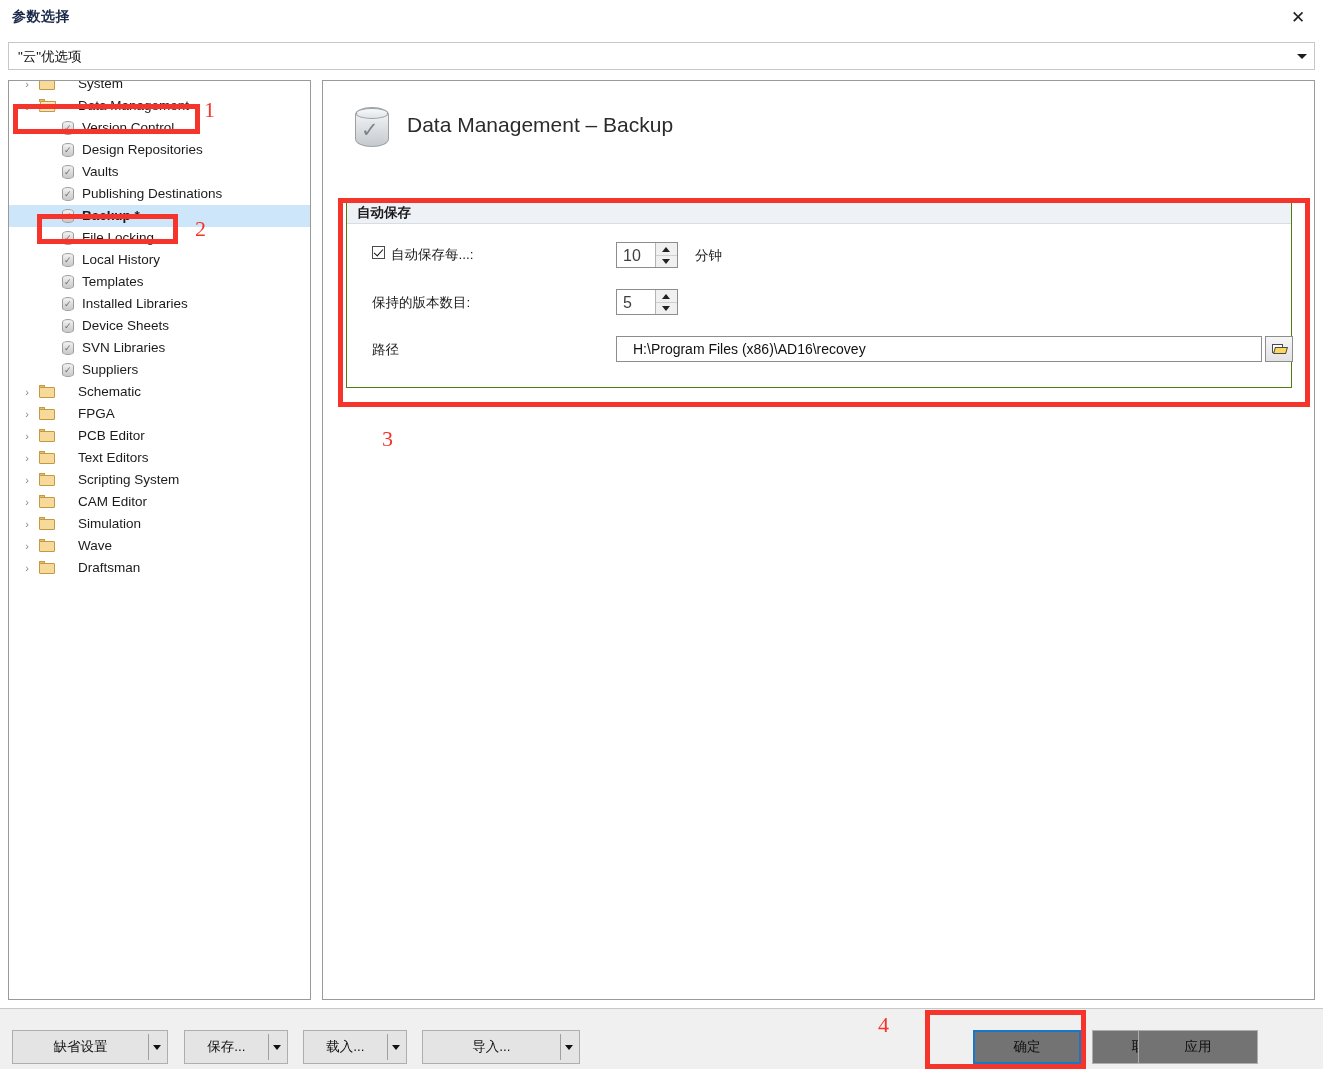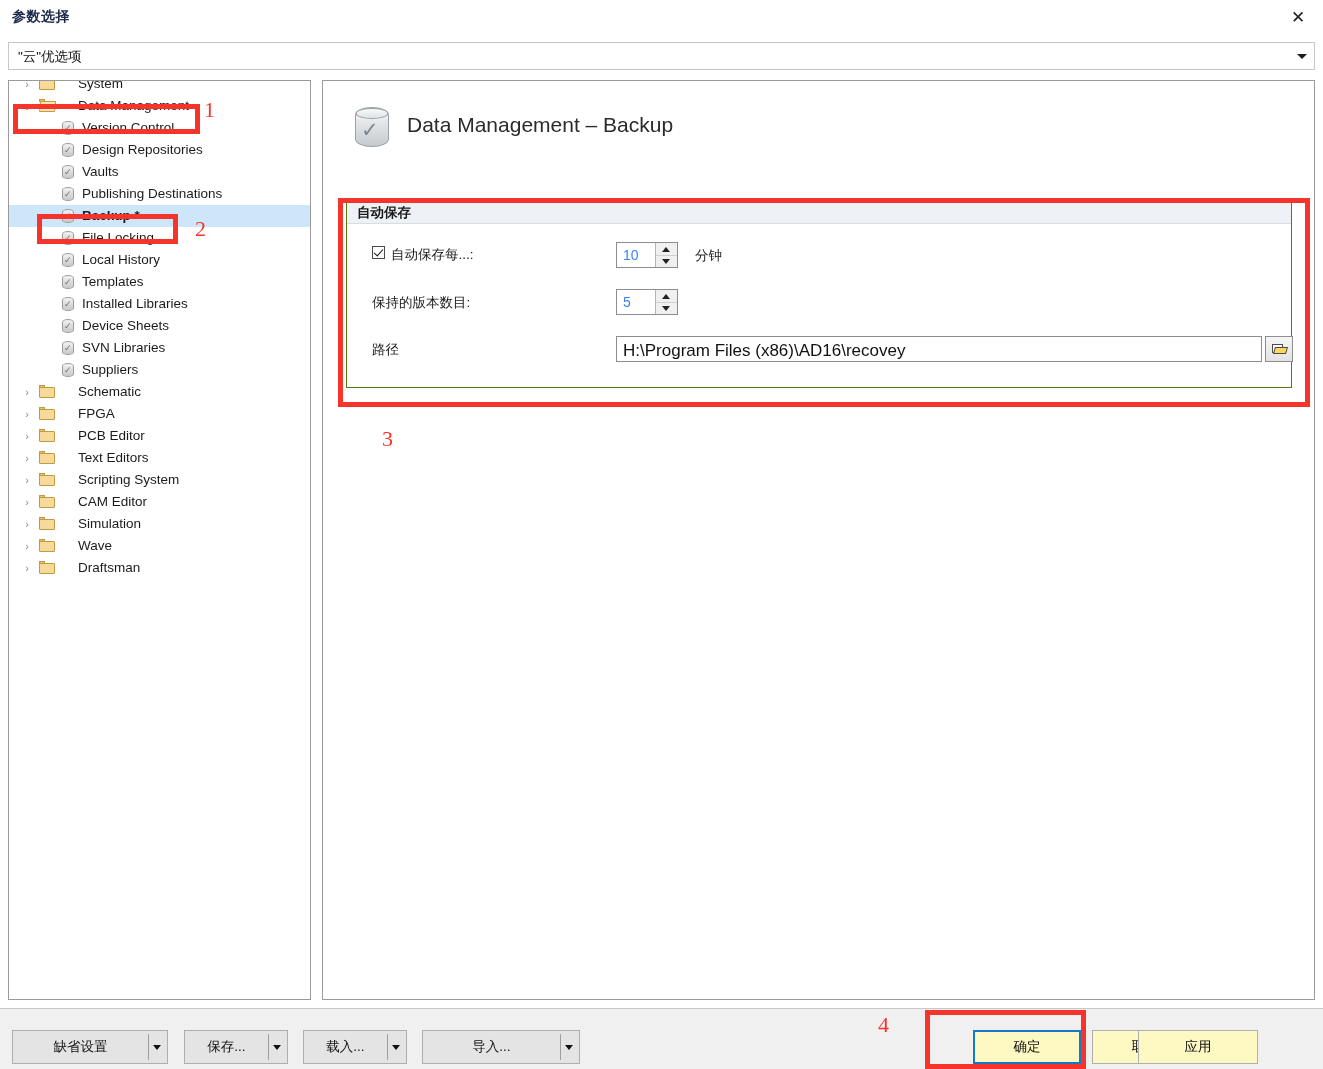--- a/index.html
+++ b/index.html
@@ -268,22 +268,22 @@
     position: absolute;
     left: 269px; top: 0;
     width: 62px; height: 26px;
     border: 1px solid #8d8d8d;
     background: #ffffff;
     box-sizing: border-box;
   }
   .spinner .sval {
     position: absolute;
     left: 6px; top: 4px;
-    font-size: 14px;
-    color: #3b82f6;
+    font-size: 16px;
+    color: #404040;
   }
   .spinner .btns {
     position: absolute;
     right: 0; top: 0;
     width: 21px; height: 24px;
     border-left: 1px solid #b4b4b4;
     background: #f0f0f0;
   }
   .spinner .sb {
     position: relative;
@@ -311,22 +311,22 @@
   .path-input {
     position: absolute;
     left: 269px; top: 0;
     width: 646px; height: 26px;
     border: 1px solid #8d8d8d;
     background: #ffffff;
     box-sizing: border-box;
   }
   .path-input .pval {
     position: absolute;
-    left: 6px; top: 4px;
-    font-size: 17px;
+    left: 16px; top: 4px;
+    font-size: 14px;
     color: #111;
     white-space: nowrap;
   }
   .browse-btn {
     position: absolute;
     left: 918px; top: 0;
     width: 28px; height: 26px;
     background: linear-gradient(180deg,#f6f6f6,#e2e2e2);
     border: 1px solid #8d8d8d;
     box-sizing: border-box;
@@ -392,21 +392,21 @@
     border-left: 4px solid transparent;
     border-right: 4px solid transparent;
     border-top: 5px solid #111;
   }
 
   .plain-btn {
     position: absolute;
     top: 21px;
     height: 34px;
     border: 1px solid #aeaeae;
-    background: #fef9c3;
+    background: #737373;
     box-sizing: border-box;
     display: flex; align-items: center; justify-content: center;
     font-size: 13.5px;
     color: #111;
     cursor: pointer;
   }
   .plain-btn.focused {
     border: 2px solid #1578c8;
   }
 

